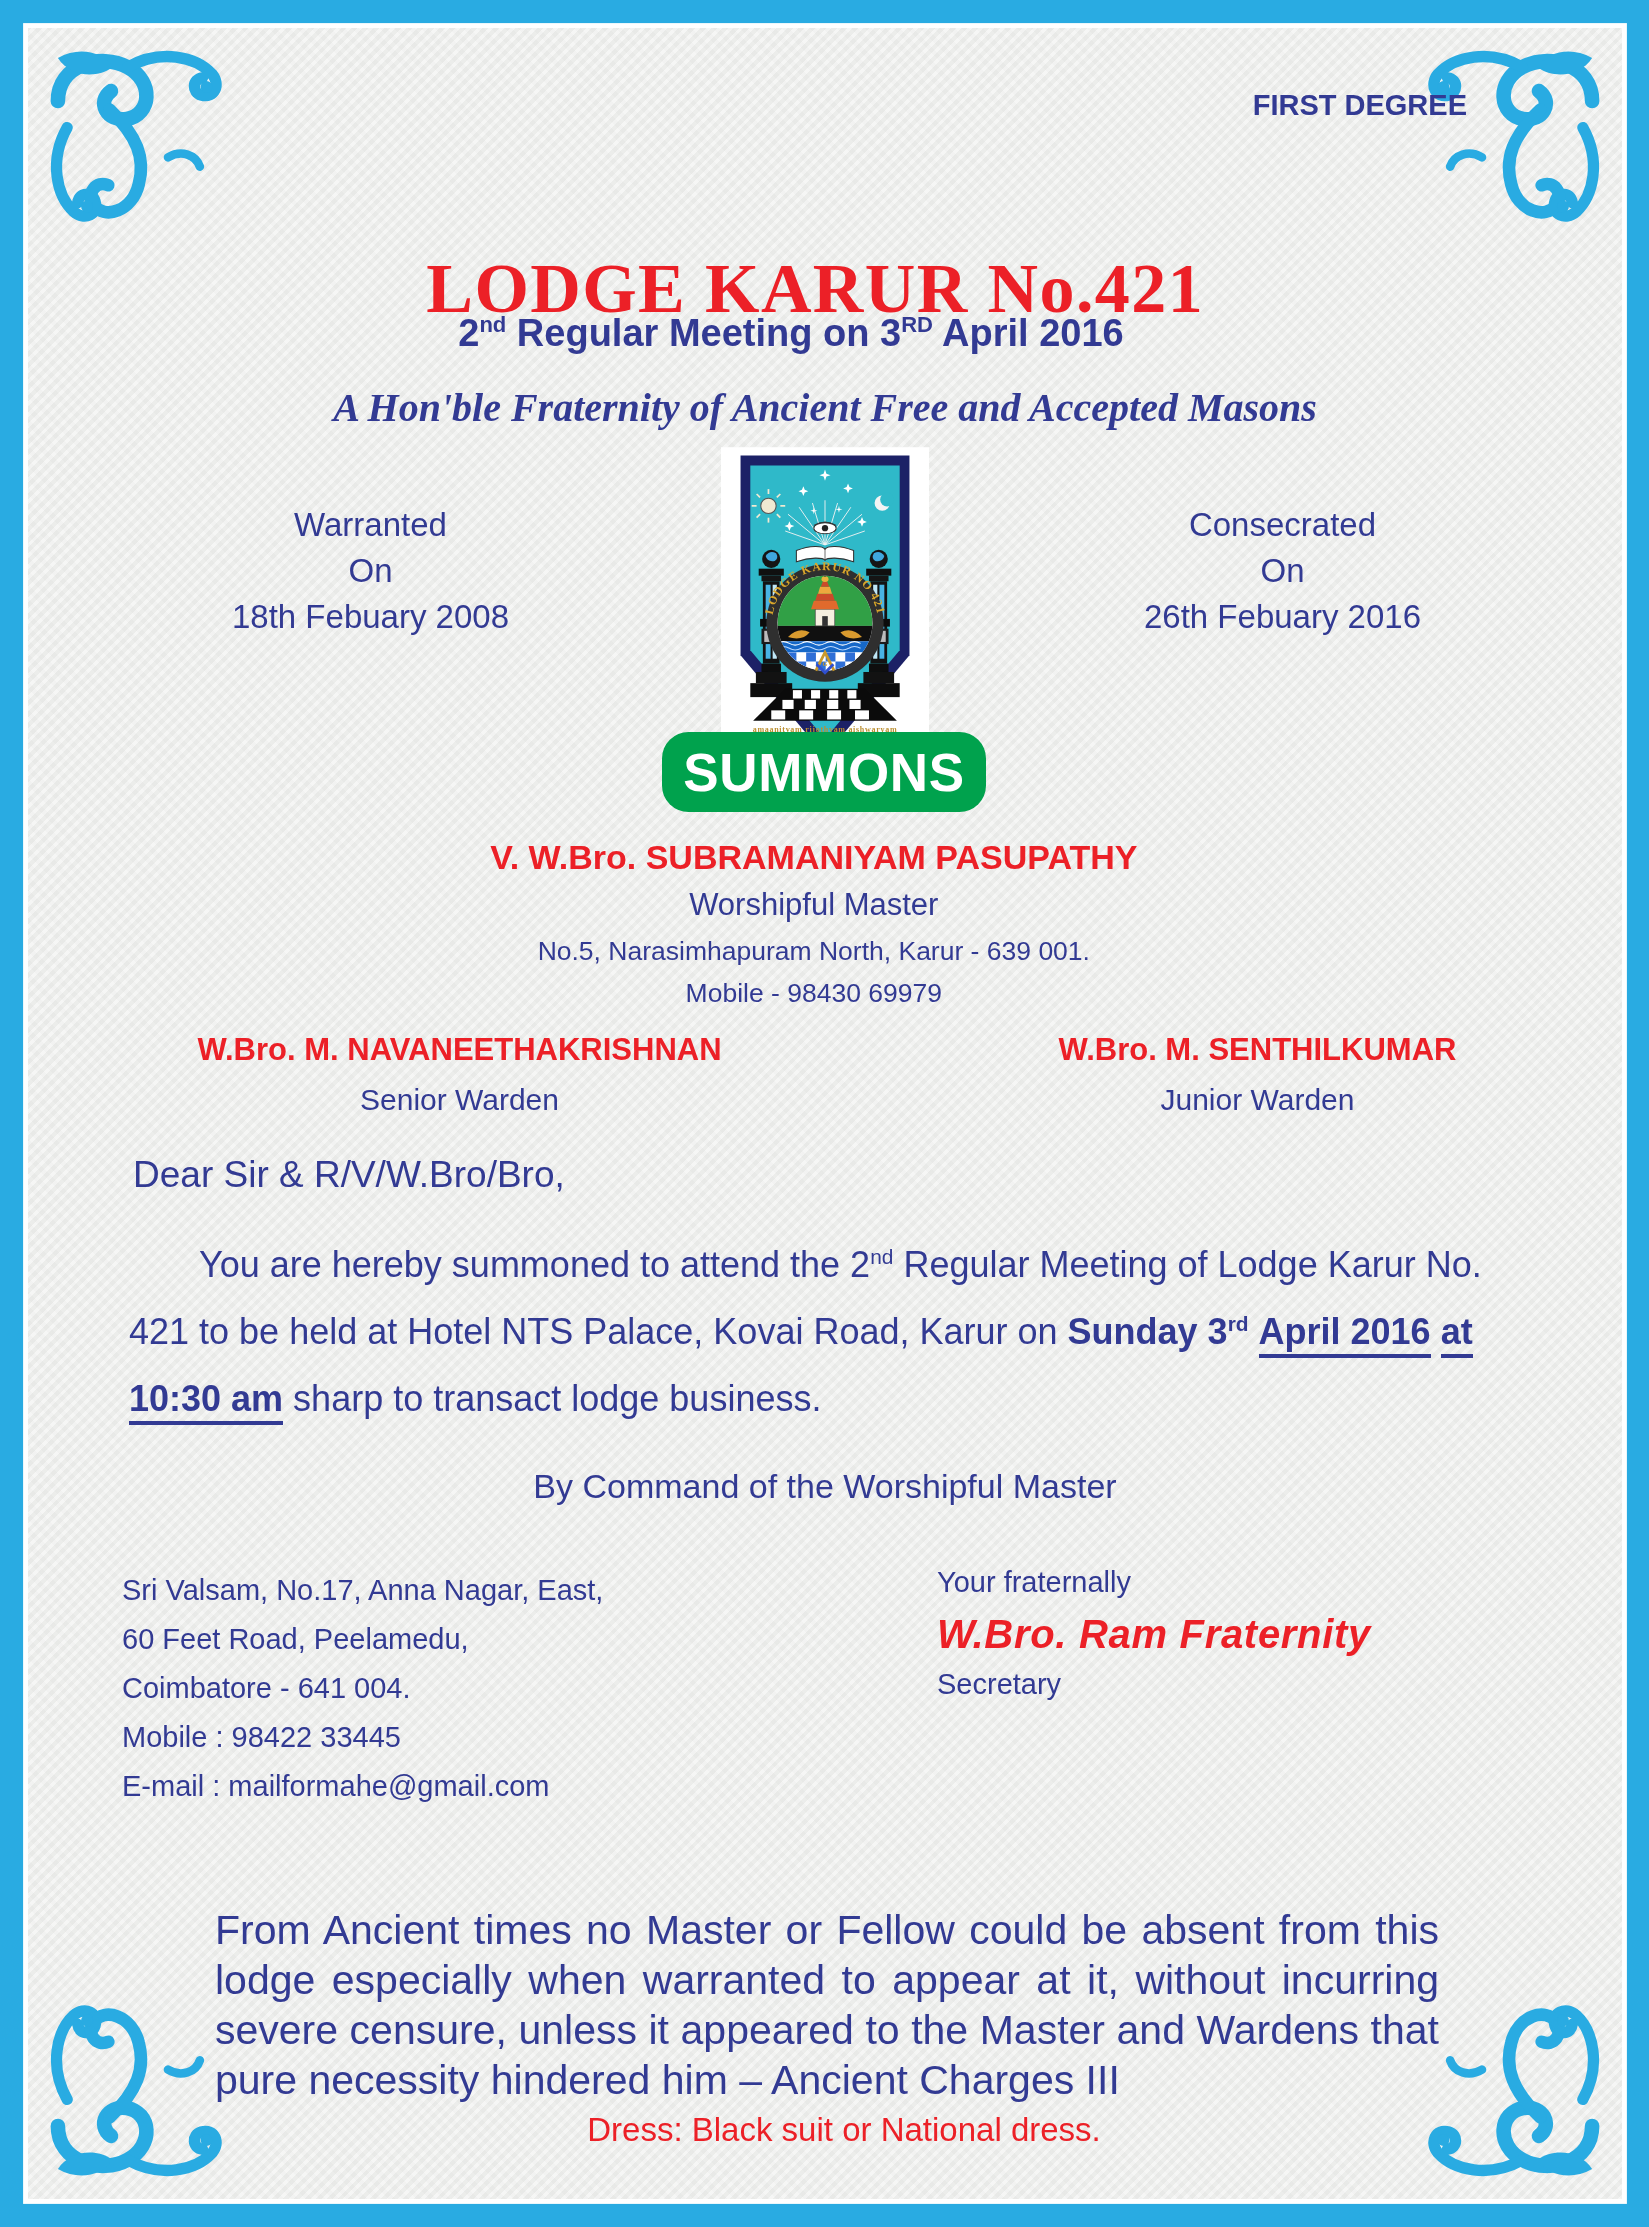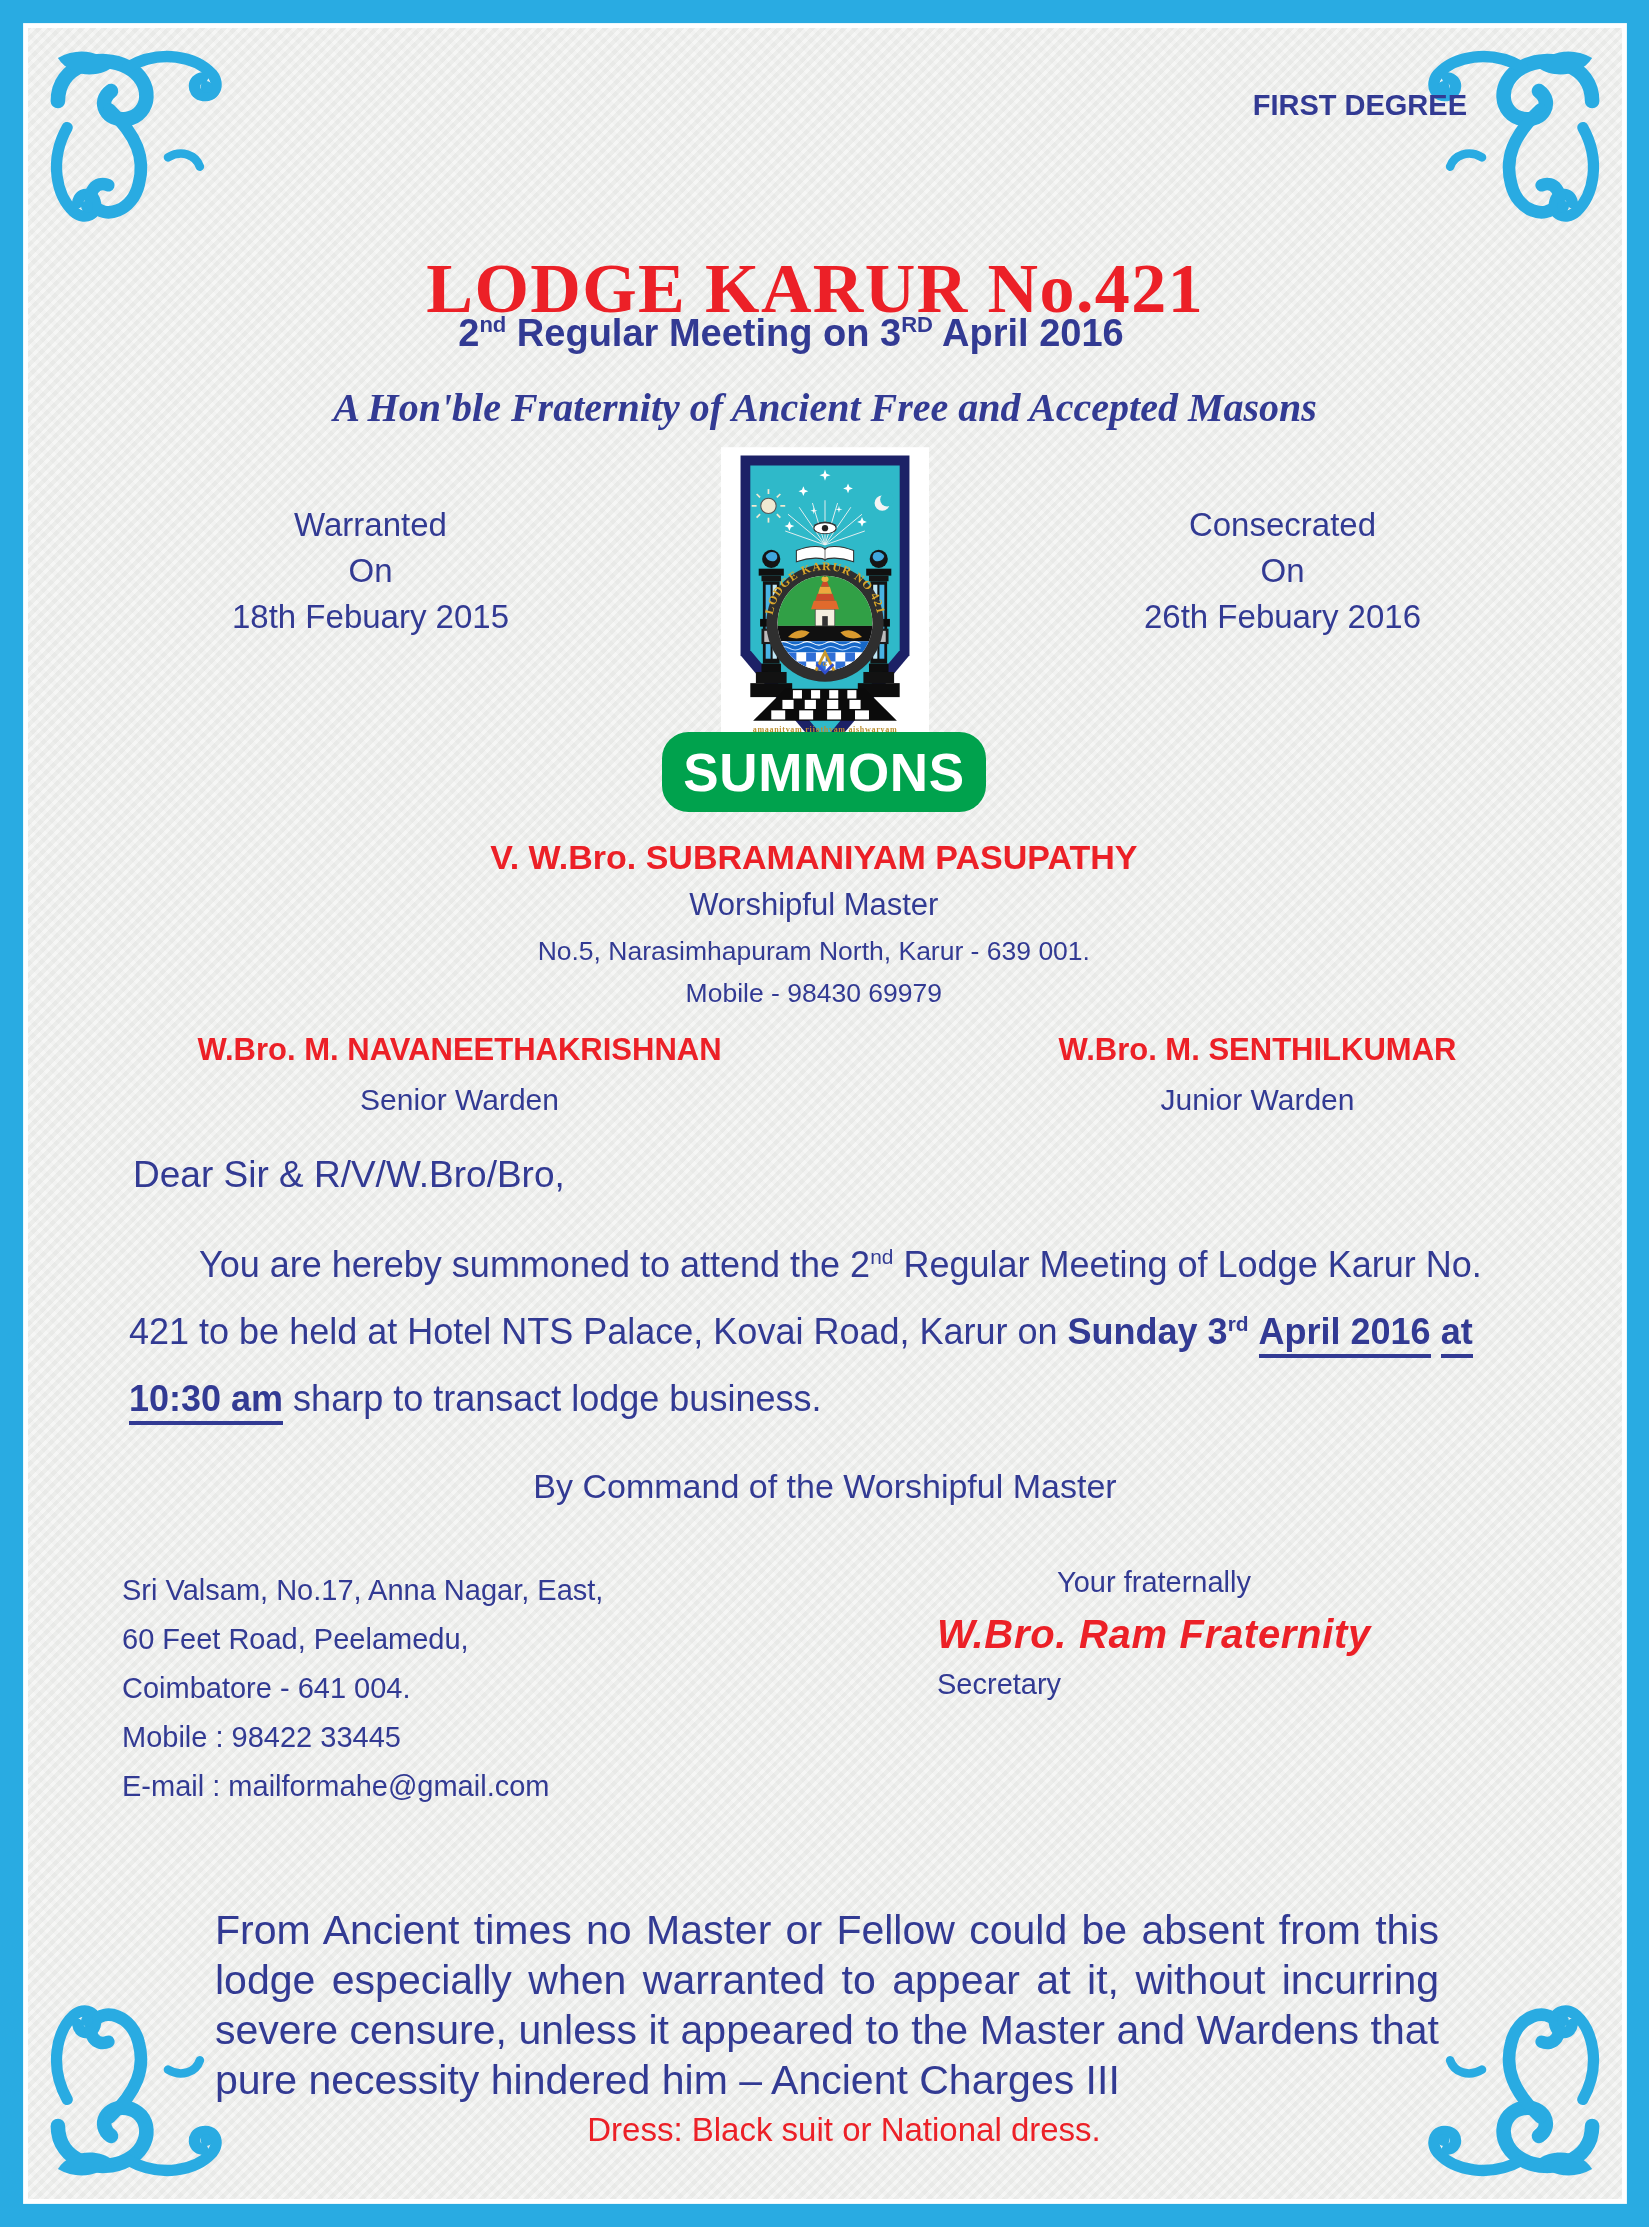--- a/index.html
+++ b/index.html
@@ -74,21 +74,21 @@
     font-size:36px;color:var(--navy);line-height:67px;
     text-indent:70px;
   }
   .bodytext b{font-weight:bold;}
   .uline{font-weight:bold;border-bottom:4.2px solid var(--navy);padding-bottom:2.1px;}
 
   .command{top:1467px;font-size:34px;color:var(--navy);}
 
   .secblock{left:122px;top:1566px;color:var(--navy);font-size:29px;line-height:49px;}
   .fratblock{left:937px;top:1566px;color:var(--navy);}
-  .fratblock .closing{font-size:29px;text-align:center;}
+  .fratblock .closing{font-size:29px;}
   .fratblock .secname{margin-top:12.6px;font-size:40px;font-weight:bold;font-style:italic;color:var(--red);letter-spacing:0.7px;}
   .fratblock .secrole{margin-top:11.2px;font-size:29px;}
 
   .notice{
     left:215px;top:1905px;width:1224px;
     font-size:41px;color:var(--navy);line-height:50px;
     text-align:justify;
   }
   .dress{top:2111px;font-size:33px;font-weight:normal;color:var(--red);padding-left:38px;}
 </style>
@@ -139,21 +139,21 @@
 
   <div class="abs center title">LODGE KARUR No.421</div>
 
   <div class="abs center meeting"><span>2</span><sup>nd</sup><span> Regular Meeting on 3</span><sup>RD</sup><span> April  2016</span></div>
 
   <div class="abs center fraternity">A Hon'ble Fraternity of Ancient Free and Accepted Masons</div>
 
   <div class="abs dateblock left">
     <div>Warranted</div>
     <div>On</div>
-    <div>18th Febuary 2015</div>
+    <div>18th Febuary 2008</div>
   </div>
   <div class="abs dateblock right">
     <div>Consecrated</div>
     <div>On</div>
     <div>26th Febuary 2016</div>
   </div>
 
   <div class="abs emblem">
     <svg viewBox="0 0 298 475">
       <defs>

